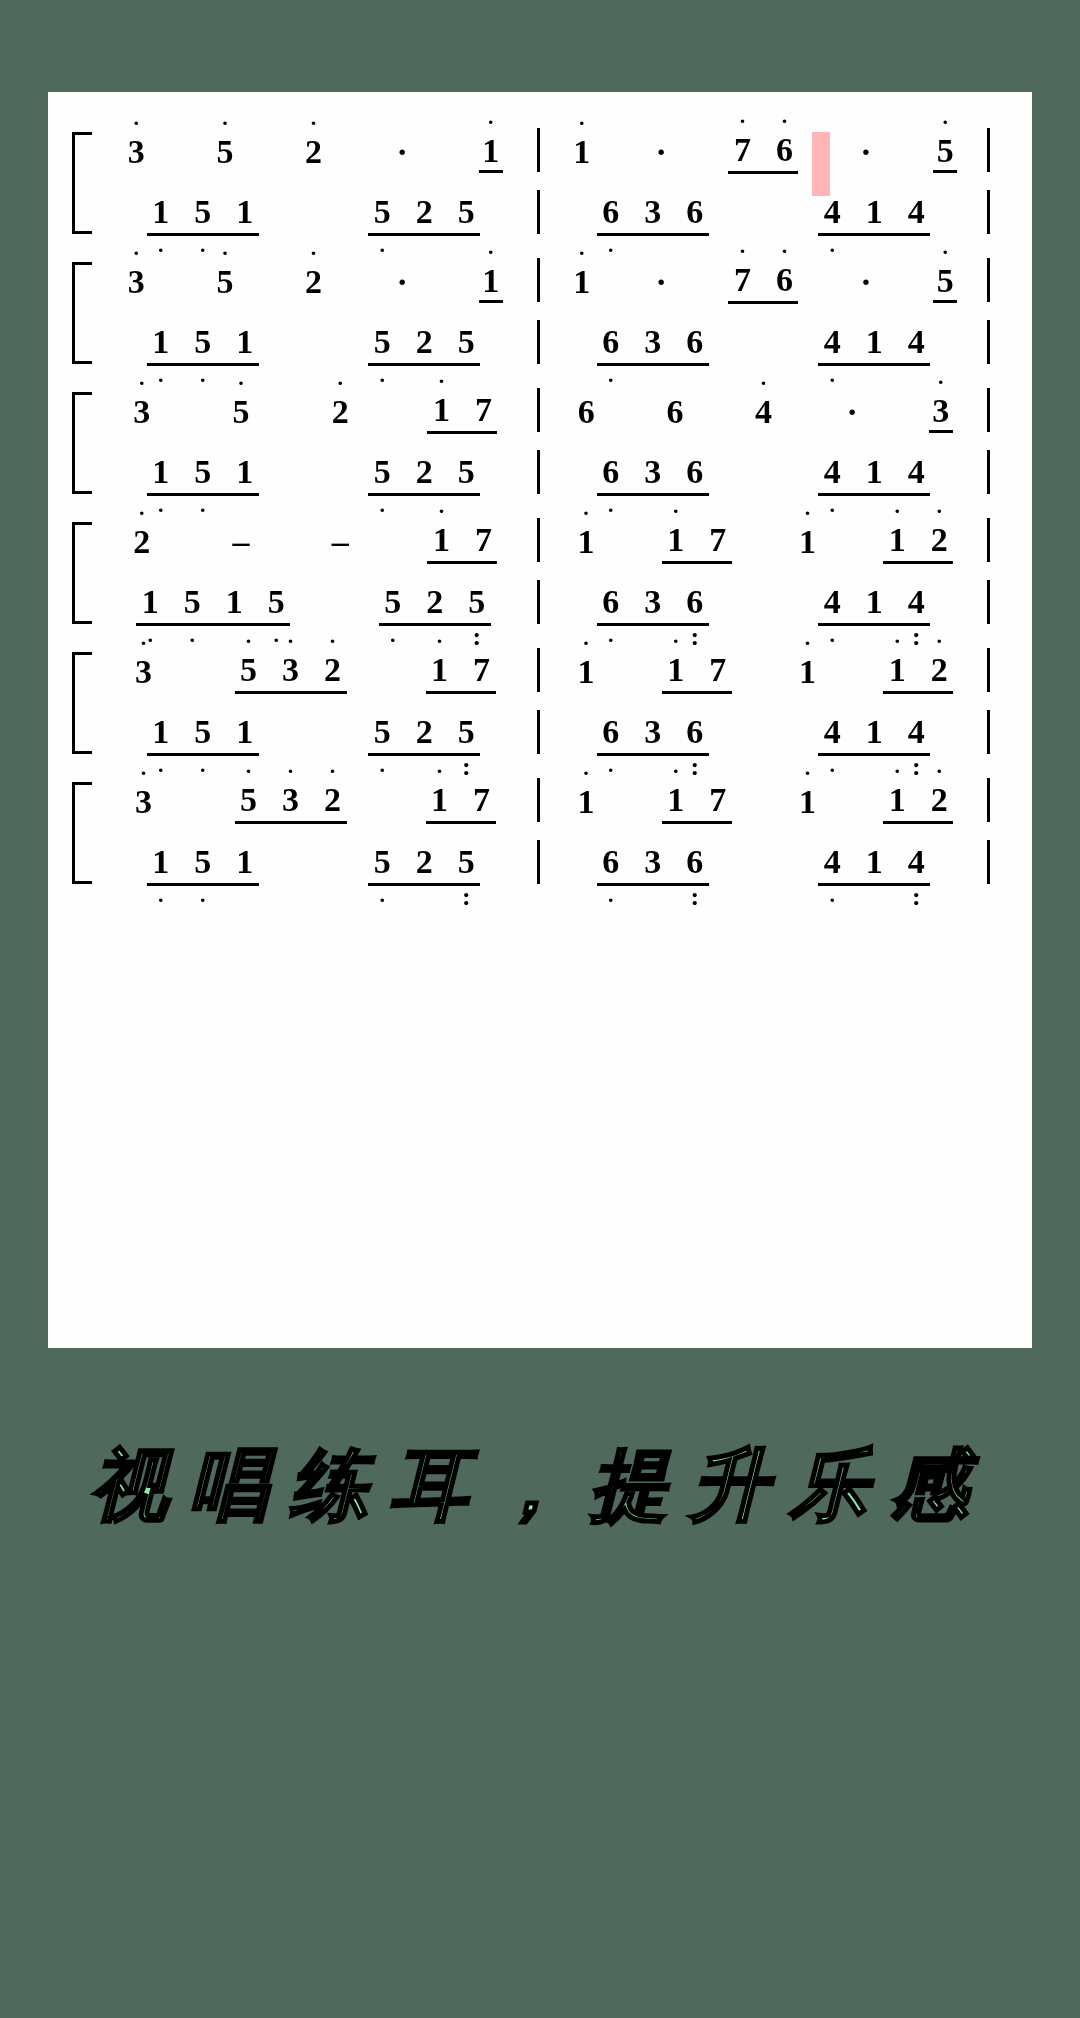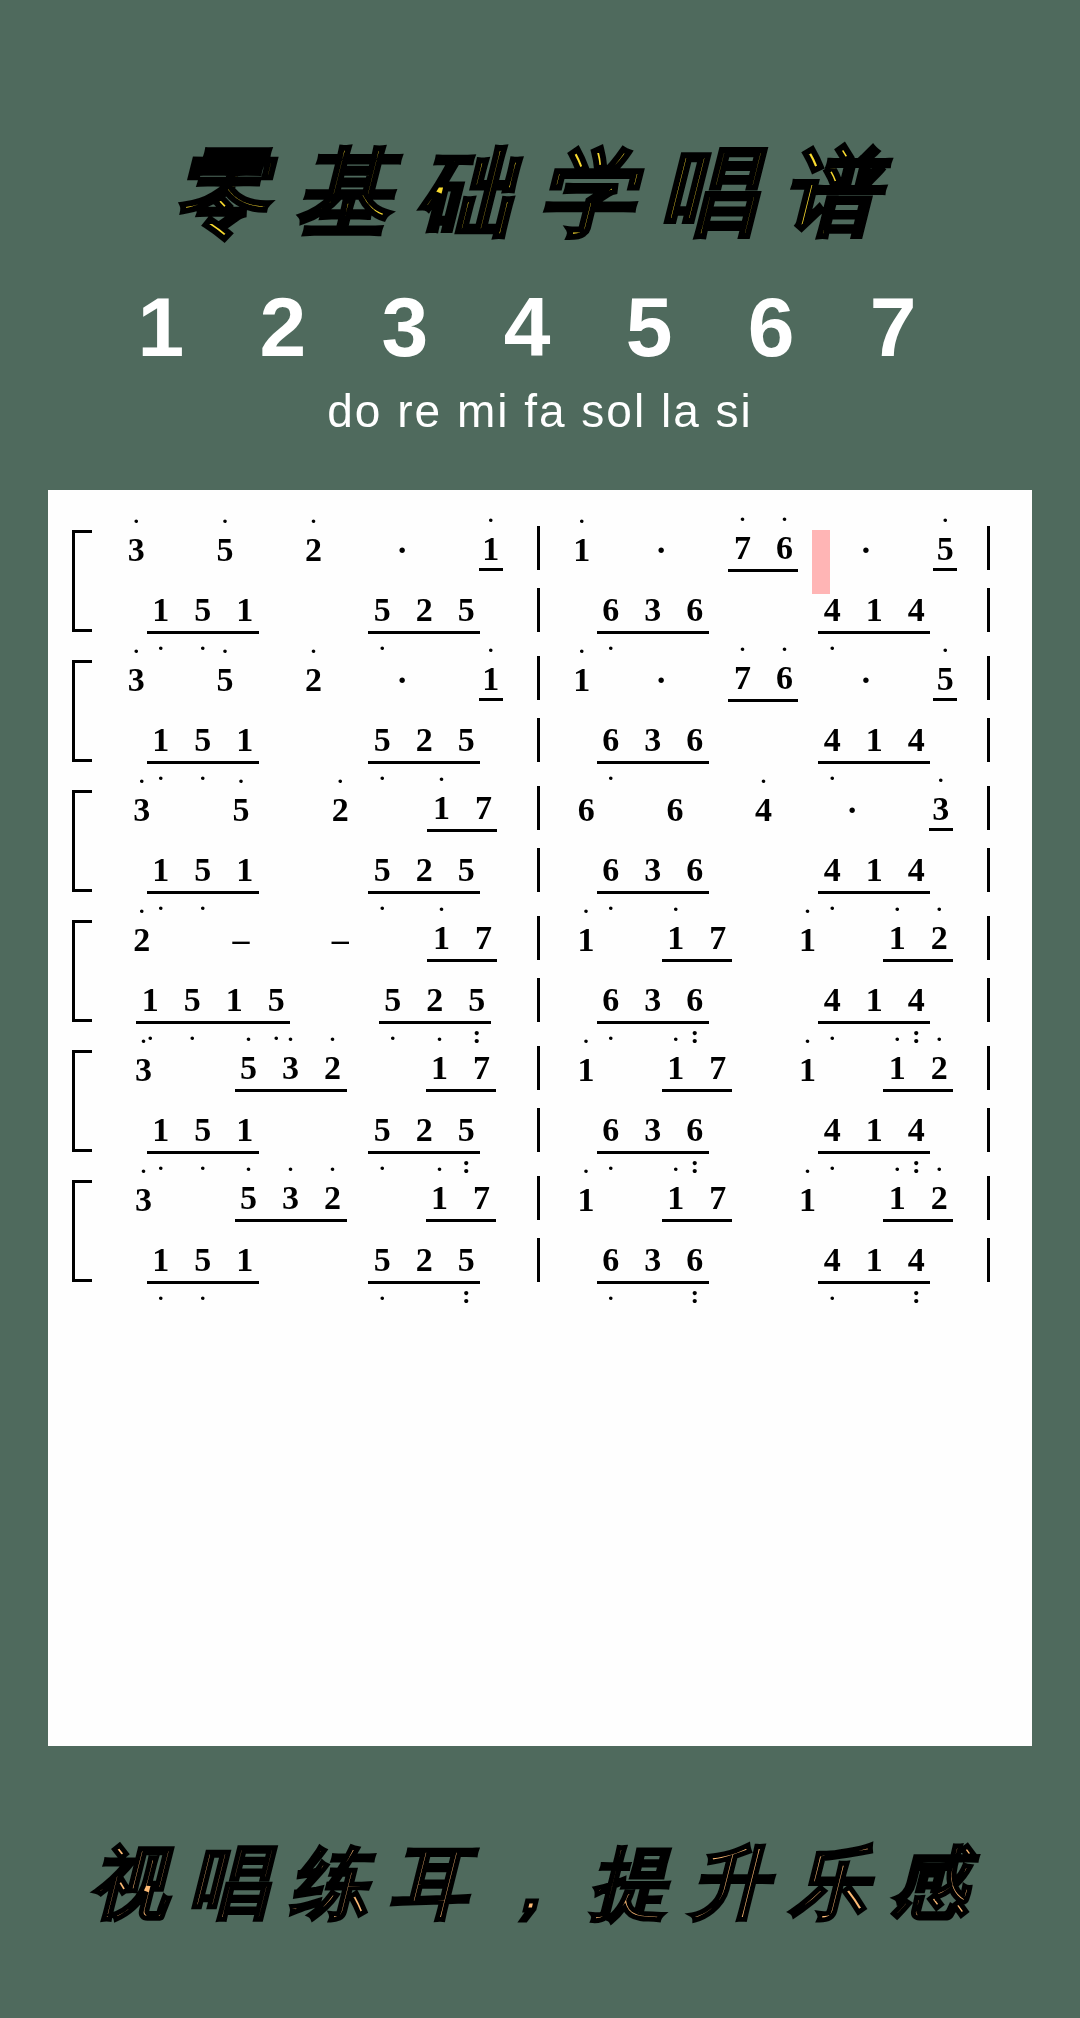--- a/index.html
+++ b/index.html
@@ -18,31 +18,26 @@
   .dotA::before { content:"."; position:absolute; left:50%; transform:translateX(-50%); top:-15px; font-size:22px; line-height:0; font-weight:900; }
   .dotB::after { content:"."; position:absolute; left:50%; transform:translateX(-50%); bottom:-14px; font-size:22px; line-height:0; font-weight:900; }
   .dotBB::after { content:":"; position:absolute; left:50%; transform:translateX(-50%); bottom:-22px; font-size:26px; line-height:12px; font-weight:900; letter-spacing:0; }
   .ul { border-bottom:3px solid #000; padding-bottom:2px; }
   .ulgrp { display:inline-flex; gap:18px; border-bottom:3px solid #000; padding:0 2px 2px; }
   .bar { width:3px; background:#000; align-self:stretch; margin:0 8px; height:44px; }
   .meas { display:flex; align-items:center; gap:20px; flex:1; justify-content:space-around; padding:0 4px; }
   .dash { font-weight:700; }
   .hl { position:absolute; background:rgba(255,120,120,0.55); width:18px; height:64px; }
   .footer { text-align:center; margin-top:86px; }
-  .footer-text { font-family:"STKaiti","KaiTi","Xingkai SC","Brush Script MT",cursive; color:#fdba74; -webkit-text-stroke:2.5px #000; text-stroke:2.5px #000; font-size:78px; font-weight:700; letter-spacing:22px; font-style:italic; }
+  .footer-text { font-family:"STKaiti","KaiTi","Xingkai SC","Brush Script MT",cursive; color:#86efac; -webkit-text-stroke:2.5px #000; text-stroke:2.5px #000; font-size:78px; font-weight:700; letter-spacing:22px; font-style:italic; }
 </style>
 </head>
 <body>
 
 <div class="page">
-  <div class="header">
-    <div class="title">零基础学唱谱</div>
-    <div class="numrow">1 2 3 4 5 6 7</div>
-    <div class="solfege">do re mi fa sol la si</div>
-  </div>
 
   <div class="sheet" id="sheet">
     <div class="hl" id="hl" style="top: 40px; left: 764px;"></div>
   <div class="system">
         <div class="brace"></div>
         <div class="staffrow">
           <div class="meas">
             <span class="note dotA">3</span>
             <span class="note dotA">5</span>
             <span class="note dotA">2</span>

